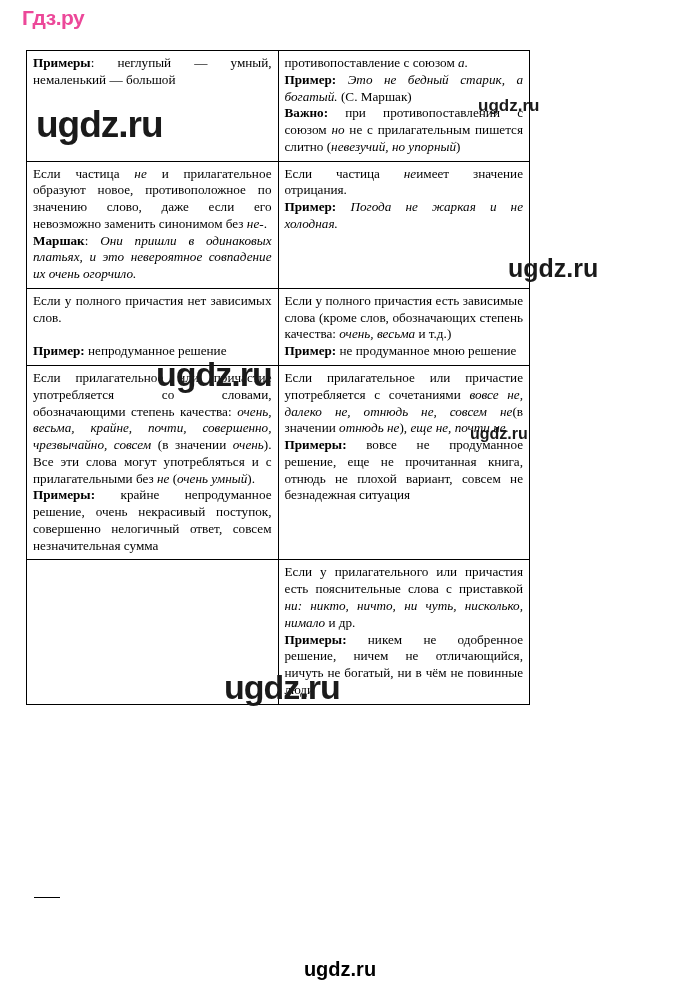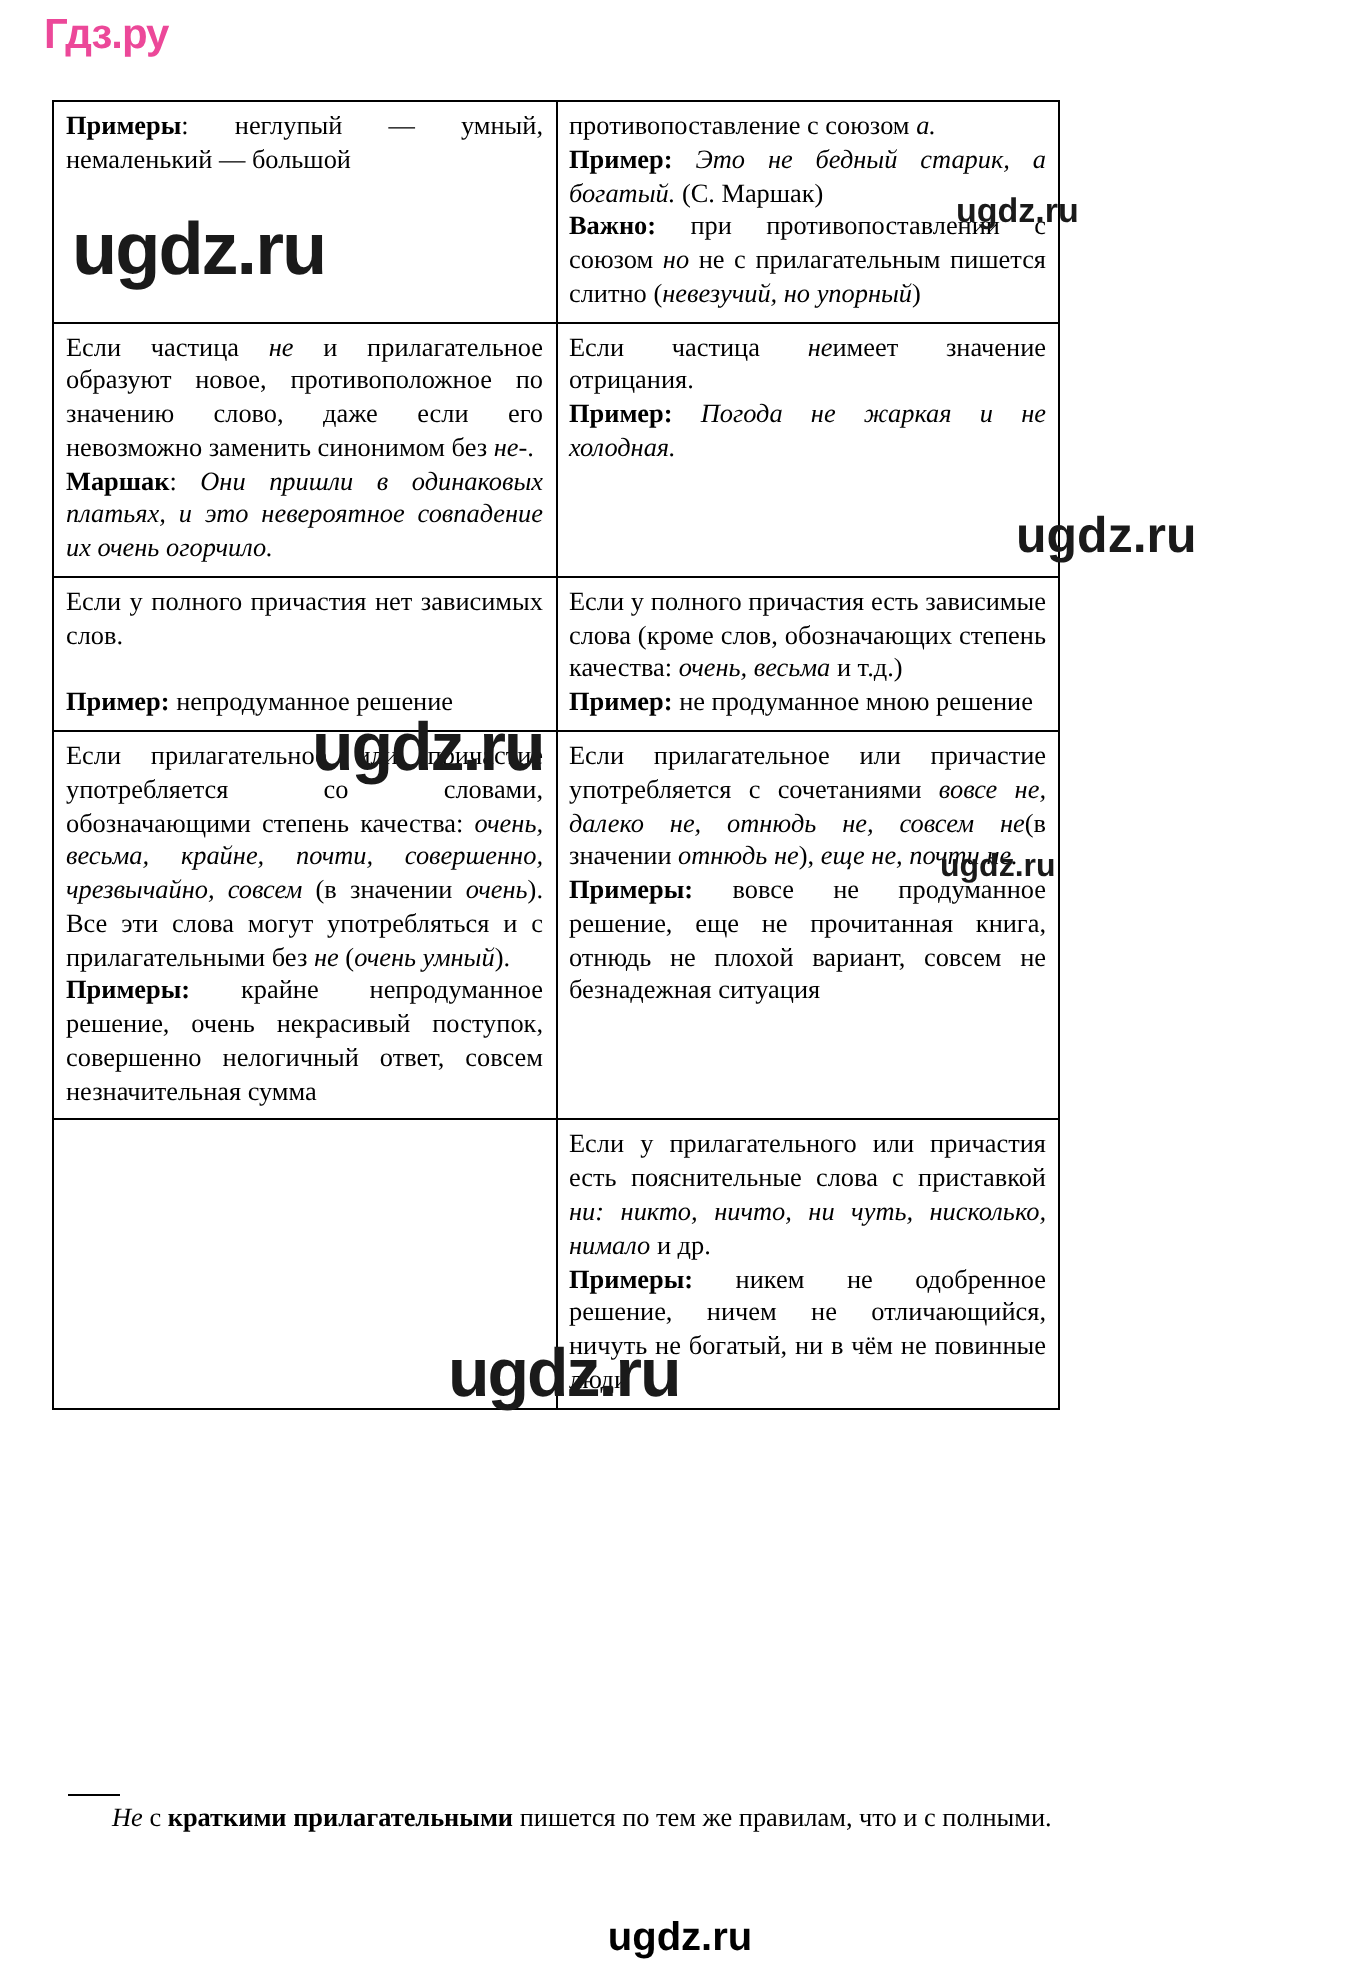--- a/index.html
+++ b/index.html
@@ -158,23 +158,20 @@
         <td class="left noborder-left"></td>
         <td class="right">
             <p><span>Если у прилагательного или причастия есть пояснительные слова с приставкой </span><span class="i">ни: никто, ничто, ни чуть, нисколько, нимало</span><span> и др.</span></p>
             <p><span class="b">Примеры:</span><span> никем не одобренное решение, ничем не отличающийся, ничуть не богатый, ни в чём не повинные люди</span></p>
           </td>
       </tr>
     </tbody>
   </table>
 
   <div class="footnote-rule"></div>
-  <div class="footnote">
-    <span class="lead"><span class="i">Не</span><span> с </span><span class="b">краткими прилагательными</span><span> пишется по тем же правилам, что и с полными.</span></span>
-  </div>
 
   <div class="wm wm-1">ugdz.ru</div>
   <div class="wm wm-2">ugdz.ru</div>
   <div class="wm wm-3">ugdz.ru</div>
   <div class="wm wm-4">ugdz.ru</div>
   <div class="wm wm-5">ugdz.ru</div>
   <div class="wm wm-6">ugdz.ru</div>
 
   <div class="bottom-logo">ugdz.ru</div>
 

